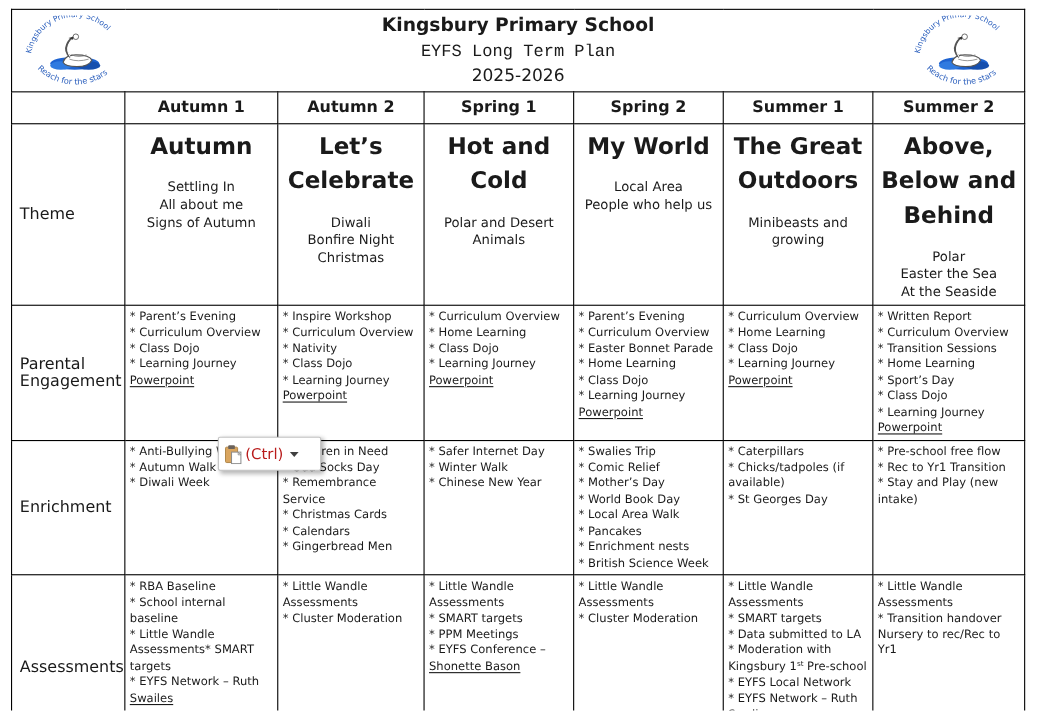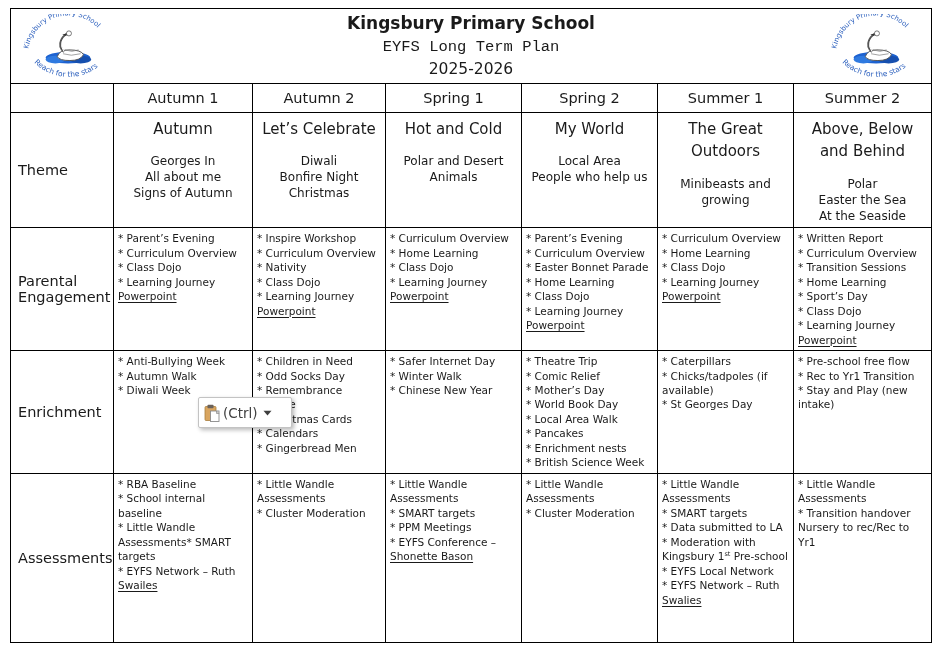--- a/index.html
+++ b/index.html
@@ -15,44 +15,44 @@
   td{border:1.5px solid #000;vertical-align:top;padding:3px 4px;box-sizing:border-box;overflow:hidden;}
   
   td.title-cell{padding:2px 6px;vertical-align:middle;}
   .title-flex{display:flex;align-items:center;justify-content:space-between;}
   .title-text{flex:1;text-align:center;line-height:1.45;}
   .school-name{font-weight:bold;font-size:17px;}
   .plan-name{font-size:15.5px;font-family:Liberation Mono, monospace;}
   .plan-year{font-size:15.5px;}
   .logo{width:100px;height:64px;flex:0 0 100px;}
   
-  td.col-head{font-weight:normal;font-size:14.5px;text-align:center;vertical-align:middle;padding:2px;}
+  td.col-head{font-weight:bold;font-size:14.5px;text-align:center;vertical-align:middle;padding:2px;}
   
   td.row-label{font-size:14.5px;vertical-align:middle;padding-left:7px;}
   
   td.theme-cell{text-align:center;}
-  .cell-title{font-size:15px;line-height:1.5;margin:2px 0 13px;}
+  .cell-title{font-size:21px;line-height:1.5;margin:2px 0 13px;font-weight:bold;}
   .theme-cell .line{font-size:12px;line-height:1.35;}
   
   .line{font-size:10.5px;line-height:1.38;}
   .wavy{
     text-decoration-line:underline;text-decoration-style:wavy;
     text-decoration-color:#e02020;text-decoration-thickness:1px;
     text-underline-offset:2px;
     text-decoration:underline;
   }
   sup{font-size:0.62em;}
   
   .paste-popup{
     position:absolute;left:198px;top:397px;width:84px;height:29px;
     background:#fff;border:1px solid #c3c3c3;border-radius:2px;
     box-shadow:2px 2px 4px rgba(0,0,0,0.28);
     display:flex;align-items:center;padding:0 3px 0 5px;gap:3px;cursor:pointer;z-index:5;
   }
-  .paste-label{font-size:13.5px;color:#404040;white-space:nowrap;}
+  .paste-label{font-size:13.5px;color:#b91c1c;white-space:nowrap;}
   .paste-arrow{margin-left:2px;display:flex;align-items:center;}
   .logo-arc{fill:#2b5fbd;}
 </style>
 </head>
 <body>
 
 <svg width="0" height="0" style="position:absolute">
   <defs>
     <g id="swan-logo-art">
       <path id="arc-top-path" d="M 10 36 A 42 42 0 0 1 92 33" fill="none"></path>
@@ -112,21 +112,21 @@
     <td class="col-head">Spring 2</td>
     <td class="col-head">Summer 1</td>
     <td class="col-head">Summer 2</td>
   </tr>
 
   <tr style="height:112px">
     <td class="row-label">Theme</td>
     <td class="theme-cell">
       <div class="cell-title">Autumn</div>
       <div>
-            <div class="line">Georges In</div>
+            <div class="line">Settling In</div>
             <div class="line">All about me</div>
             <div class="line">Signs of Autumn</div>
           </div>
     </td>
     <td class="theme-cell">
       <div class="cell-title">Let’s Celebrate</div>
       <div>
             <div class="line">Diwali</div>
             <div class="line">Bonfire Night</div>
             <div class="line">Christmas</div>
@@ -240,21 +240,21 @@
         </td>
     <td>
           <div>
             <div class="line">* Safer Internet Day</div>
             <div class="line">* Winter Walk</div>
             <div class="line">* Chinese New Year</div>
           </div>
         </td>
     <td>
           <div>
-            <div class="line">* Theatre Trip</div>
+            <div class="line">* Swalies Trip</div>
             <div class="line">* Comic Relief</div>
             <div class="line">* Mother’s Day</div>
             <div class="line">* World Book Day</div>
             <div class="line">* Local Area Walk</div>
             <div class="line">* Pancakes</div>
             <div class="line">* Enrichment nests</div>
             <div class="line">* British Science Week</div>
           </div>
         </td>
     <td>

